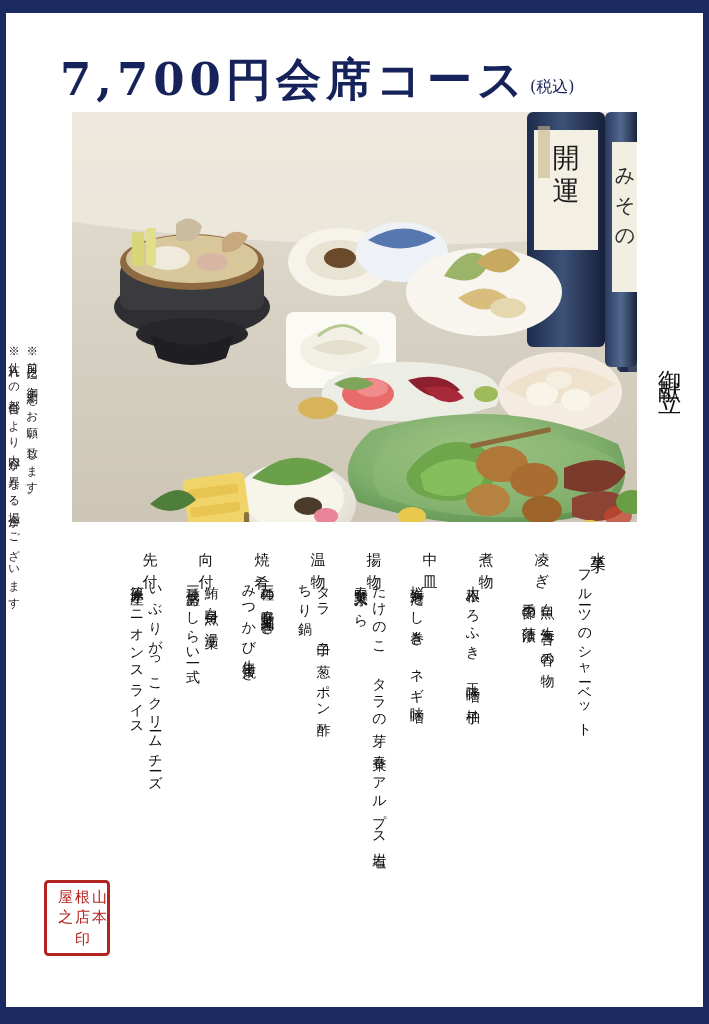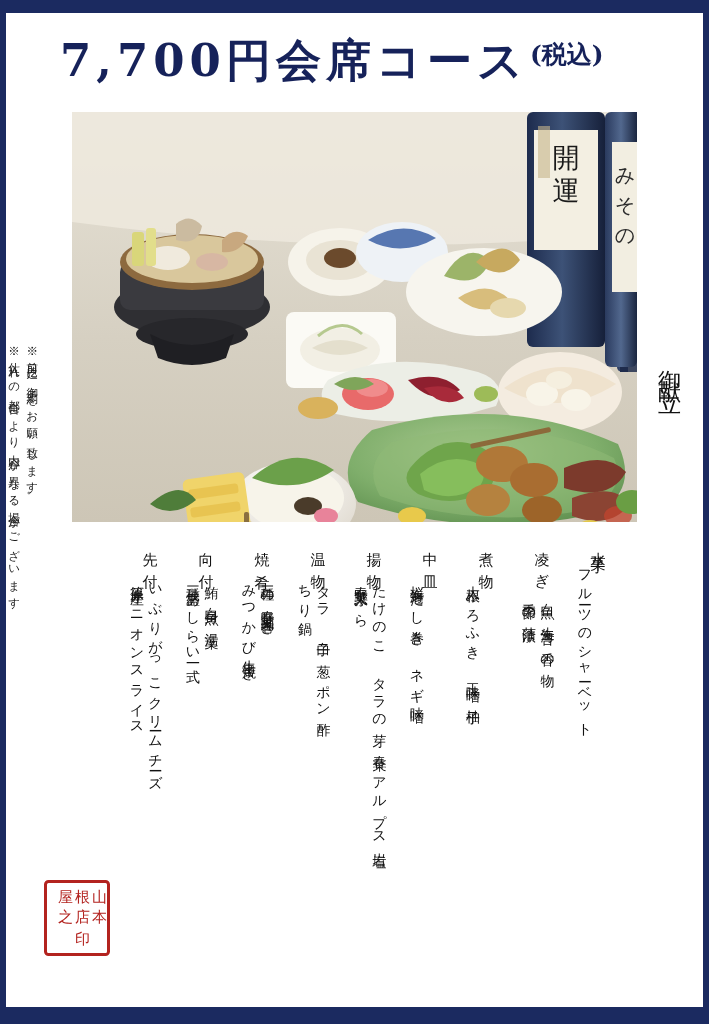--- a/index.html
+++ b/index.html
@@ -42,35 +42,35 @@
   }
 
   
   .title-row {
     position: absolute;
     left: 60px;
     top: 38px;
     width: 600px;
     height: 64px;
     display: flex;
-    align-items: flex-start;
+    align-items: flex-end;
   }
   .title-main {
     font-family: "DejaVu Serif", serif;
     font-size: 45px;
     font-weight: bold;
     color: #16225a;
     letter-spacing: 5px;
     line-height: 1;
     white-space: nowrap;
   }
   .title-sub {
     font-family: "DejaVu Serif", serif;
-    font-size: 25px;
-    font-weight: bold;
+    font-size: 16px;
+    font-weight: normal;
     color: #16225a;
     margin-left: 2px;
     padding-bottom: 4px;
     white-space: nowrap;
   }
 
   
   .photo {
     position: absolute;
     left: 72px;

